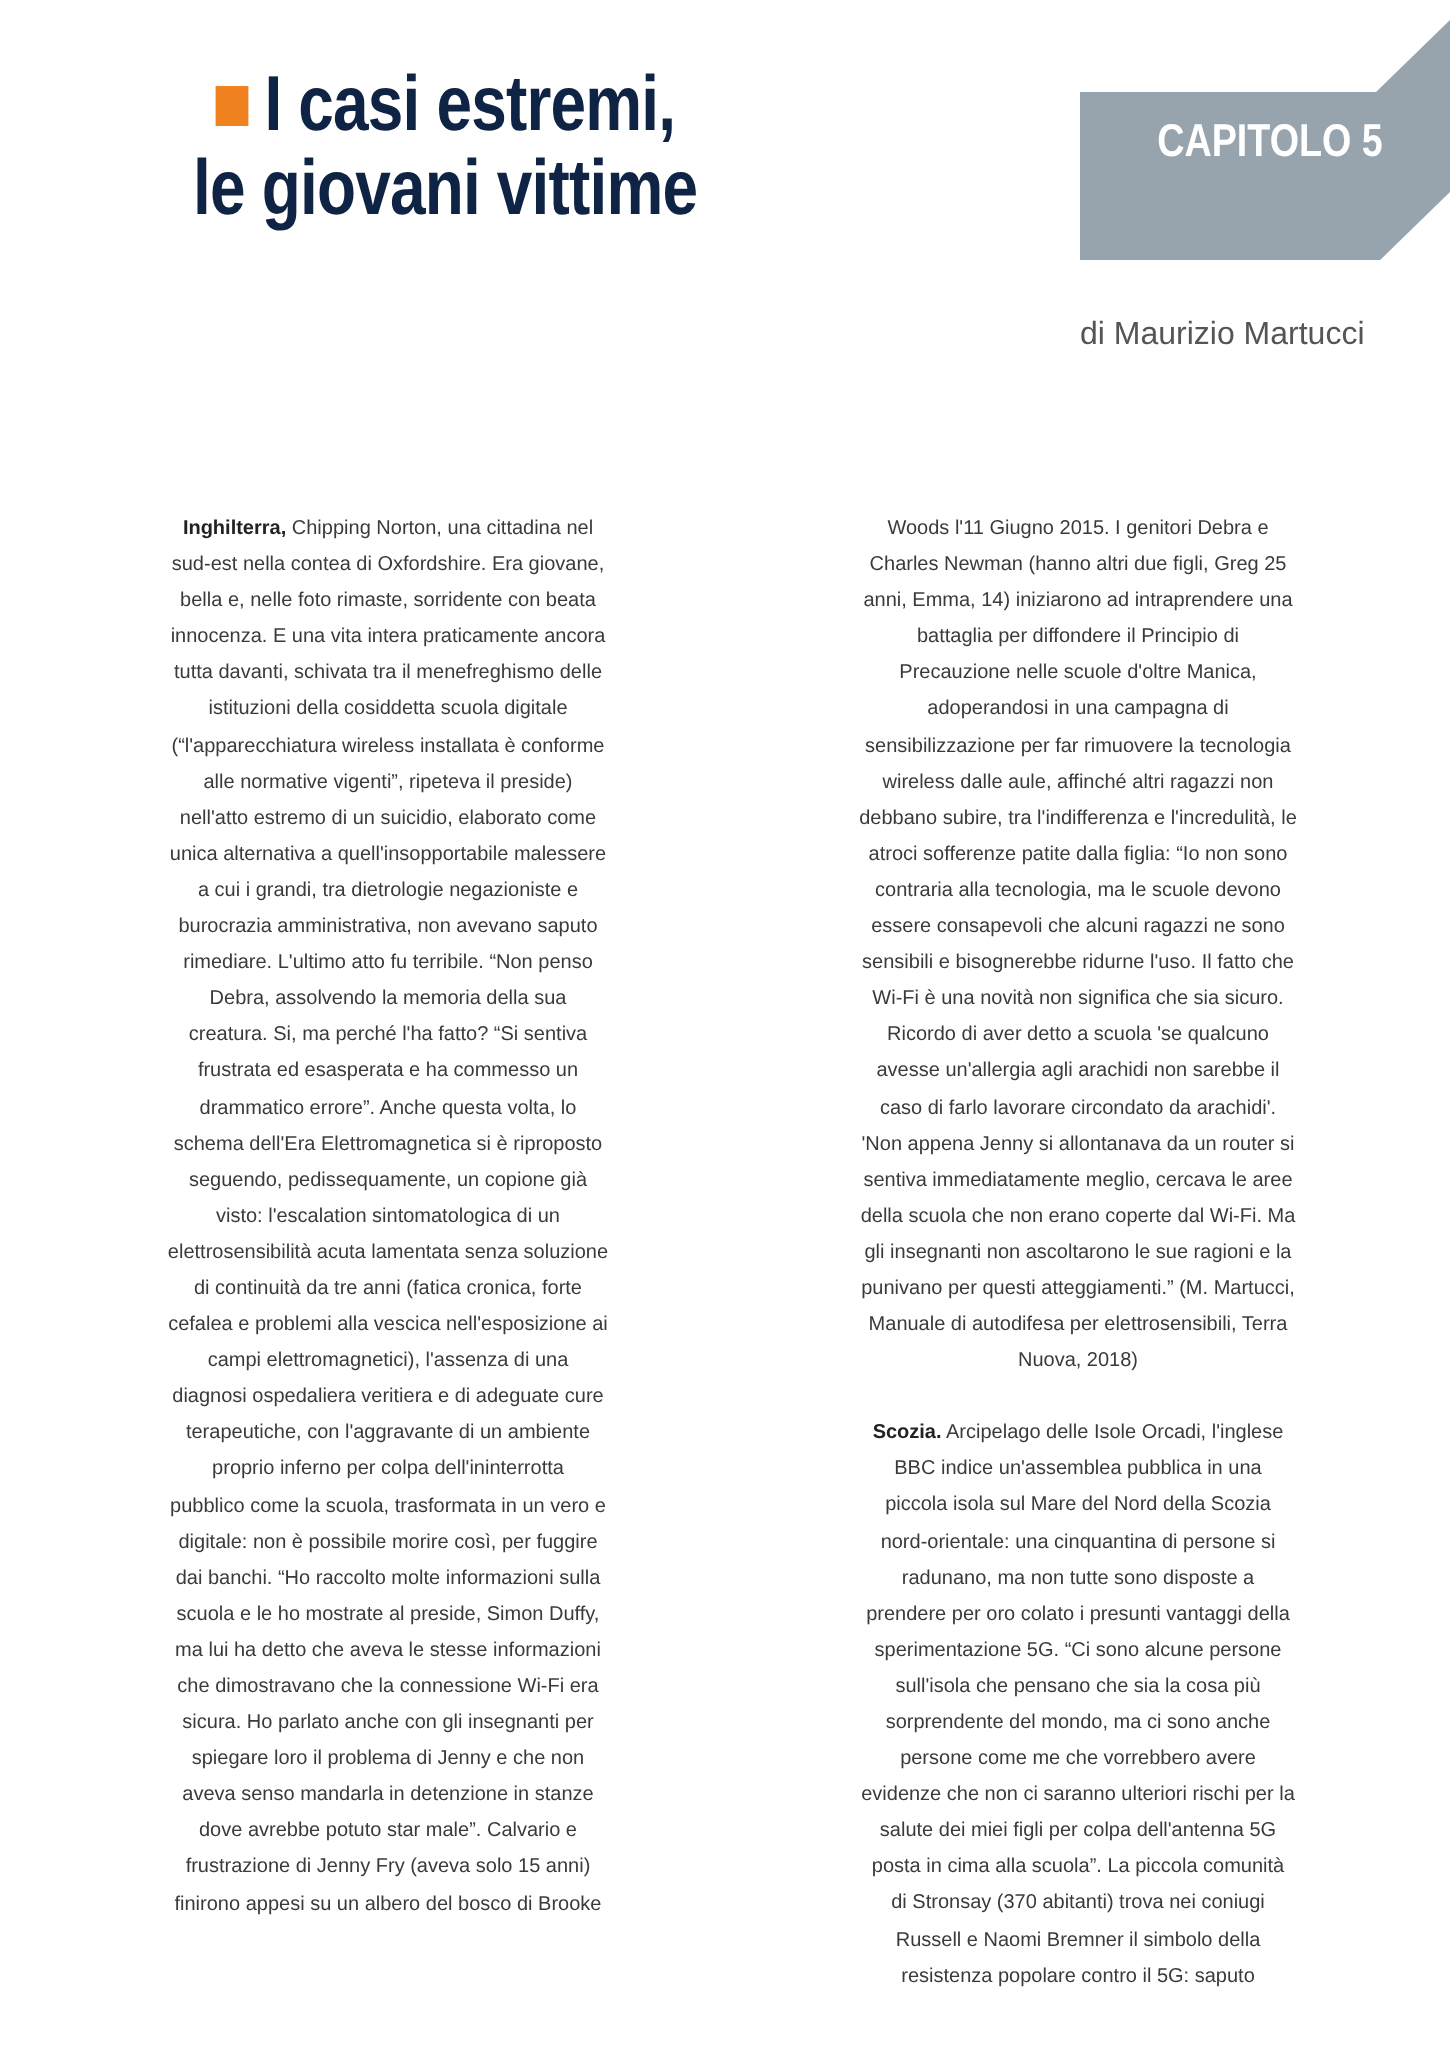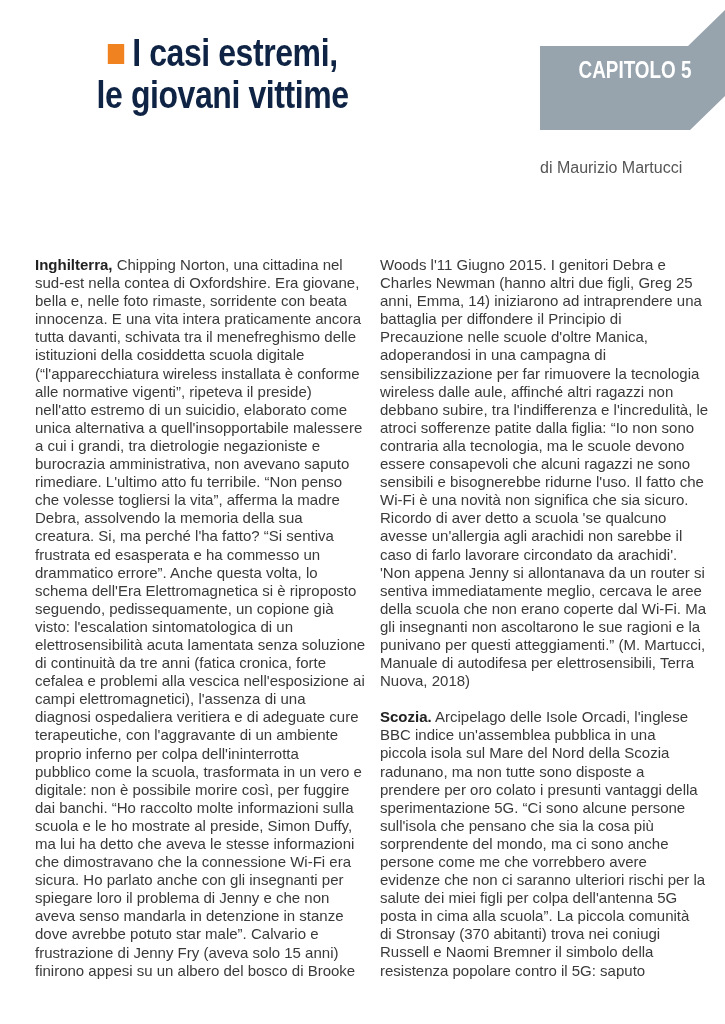--- a/index.html
+++ b/index.html
@@ -72,23 +72,24 @@
     left: 540px;
     top: 159px;
     font-size: 16px;
     color: #555555;
     white-space: nowrap;
   }
   .col {
     position: absolute;
     top: 256px;
     width: 318px;
-    font-size: 15px;
+    font-size: 10px;
     line-height: 18.1px;
     color: #3a3a3a;
+    text-align: center;
   }
   .col-left { left: 35px; }
   .col-right { left: 380px; }
   .para {
     margin: 0 0 18px 0;
   }
   .lead {
     font-weight: bold;
     color: #222222;
   }
@@ -124,21 +125,20 @@
     <span class="line">innocenza. E una vita intera praticamente ancora</span>
     <span class="line">tutta davanti, schivata tra il menefreghismo delle</span>
     <span class="line">istituzioni della cosiddetta scuola digitale</span>
     <span class="line">(“l'apparecchiatura wireless installata è conforme</span>
     <span class="line">alle normative vigenti”, ripeteva il preside)</span>
     <span class="line">nell'atto estremo di un suicidio, elaborato come</span>
     <span class="line">unica alternativa a quell'insopportabile malessere</span>
     <span class="line">a cui i grandi, tra dietrologie negazioniste e</span>
     <span class="line">burocrazia amministrativa, non avevano saputo</span>
     <span class="line">rimediare. L'ultimo atto fu terribile. “Non penso</span>
-    <span class="line">che volesse togliersi la vita”, afferma la madre</span>
     <span class="line">Debra, assolvendo la memoria della sua</span>
     <span class="line">creatura. Si, ma perché l'ha fatto? “Si sentiva</span>
     <span class="line">frustrata ed esasperata e ha commesso un</span>
     <span class="line">drammatico errore”. Anche questa volta, lo</span>
     <span class="line">schema dell'Era Elettromagnetica si è riproposto</span>
     <span class="line">seguendo, pedissequamente, un copione già</span>
     <span class="line">visto: l'escalation sintomatologica di un</span>
     <span class="line">elettrosensibilità acuta lamentata senza soluzione</span>
     <span class="line">di continuità da tre anni (fatica cronica, forte</span>
     <span class="line">cefalea e problemi alla vescica nell'esposizione ai</span>
@@ -185,20 +185,21 @@
     <span class="line">della scuola che non erano coperte dal Wi-Fi. Ma</span>
     <span class="line">gli insegnanti non ascoltarono le sue ragioni e la</span>
     <span class="line">punivano per questi atteggiamenti.” (M. Martucci,</span>
     <span class="line">Manuale di autodifesa per elettrosensibili, Terra</span>
     <span class="line">Nuova, 2018)</span>
   </div>
   <div class="para">
     <span class="line"><span class="lead">Scozia.</span><span> Arcipelago delle Isole Orcadi, l'inglese</span></span>
     <span class="line">BBC indice un'assemblea pubblica in una</span>
     <span class="line">piccola isola sul Mare del Nord della Scozia</span>
+    <span class="line">nord-orientale: una cinquantina di persone si</span>
     <span class="line">radunano, ma non tutte sono disposte a</span>
     <span class="line">prendere per oro colato i presunti vantaggi della</span>
     <span class="line">sperimentazione 5G. “Ci sono alcune persone</span>
     <span class="line">sull'isola che pensano che sia la cosa più</span>
     <span class="line">sorprendente del mondo, ma ci sono anche</span>
     <span class="line">persone come me che vorrebbero avere</span>
     <span class="line">evidenze che non ci saranno ulteriori rischi per la</span>
     <span class="line">salute dei miei figli per colpa dell'antenna 5G</span>
     <span class="line">posta in cima alla scuola”. La piccola comunità</span>
     <span class="line">di Stronsay (370 abitanti) trova nei coniugi</span>

